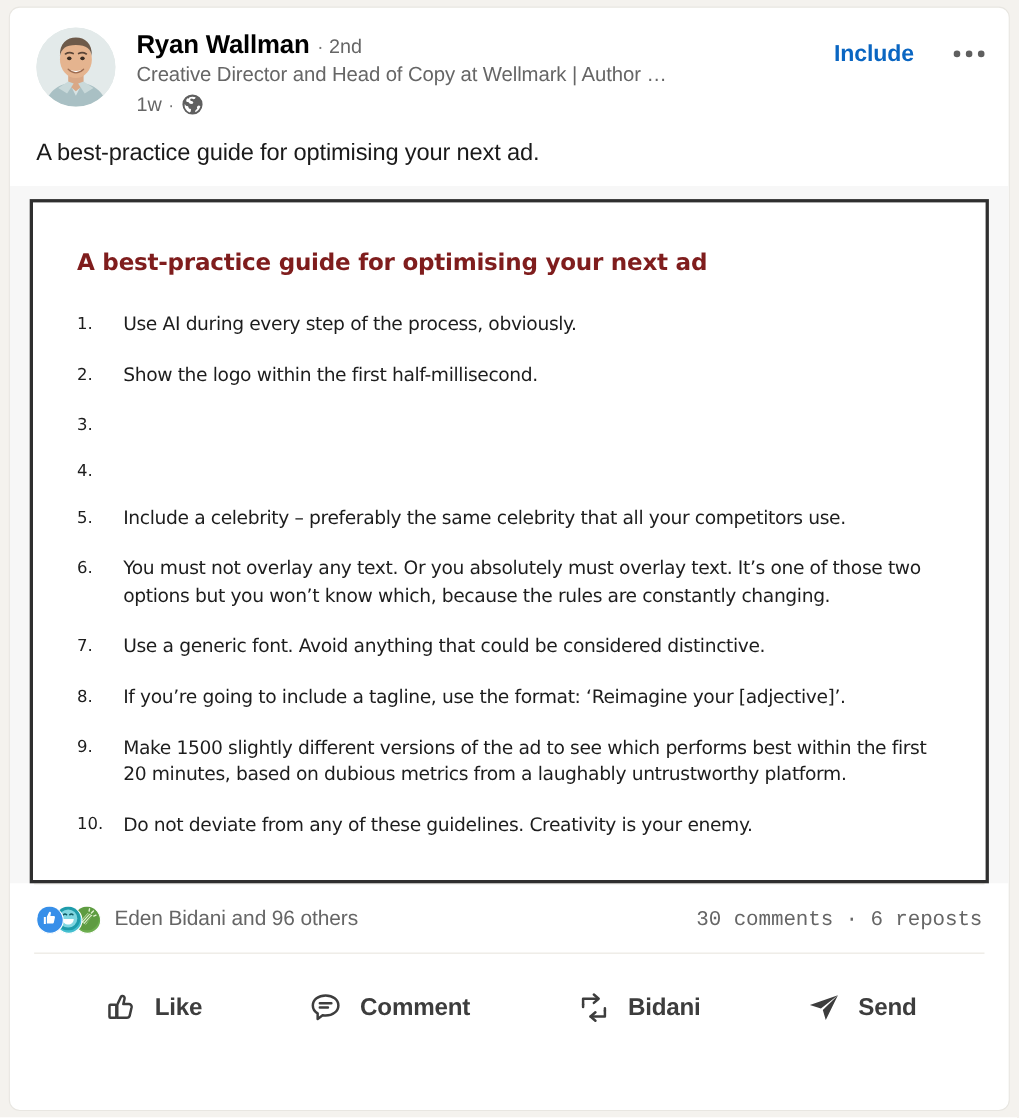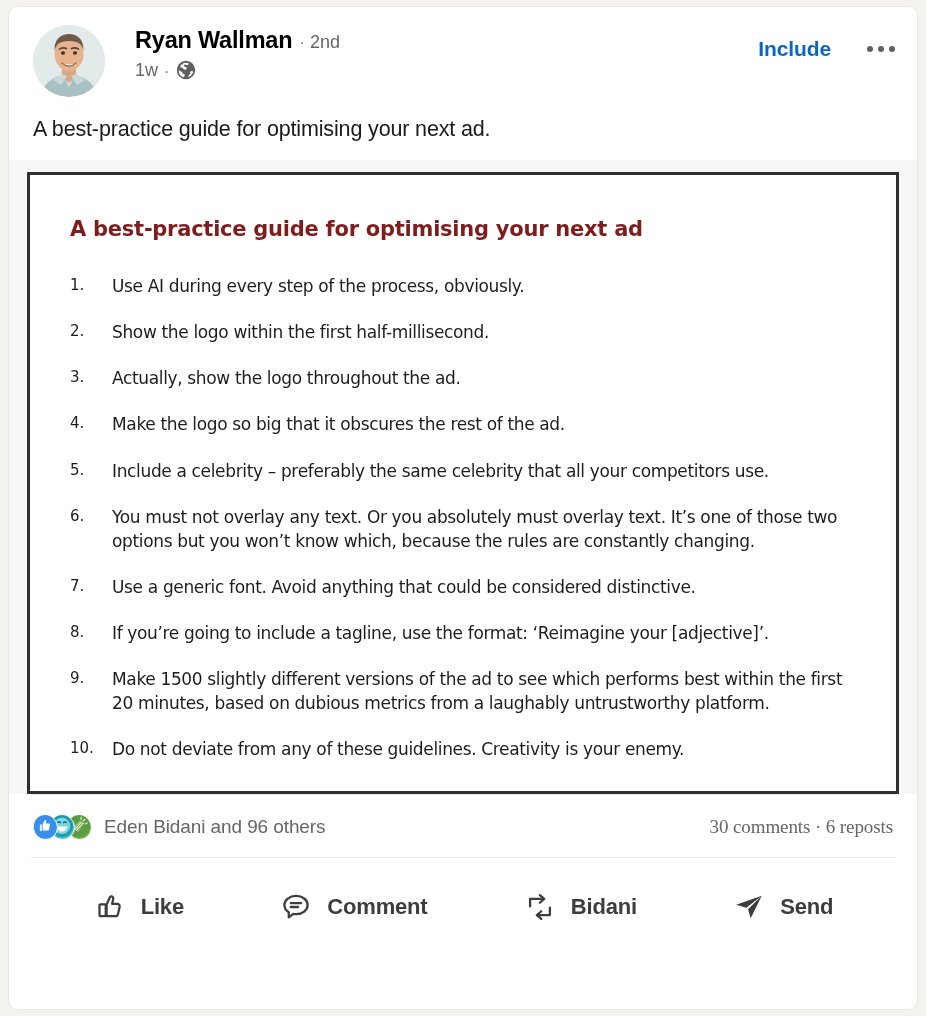--- a/index.html
+++ b/index.html
@@ -48,21 +48,21 @@
     height: 72px;
     border-radius: 50%;
     flex: 0 0 72px;
     overflow: hidden;
     background: #dfe7e6;
     position: relative;
   }
   .avatar svg { display: block; }
 
   .identity {
-    margin-left: 30px;
+    margin-left: 19px;
     flex: 1 1 auto;
     min-width: 0;
     padding-top: 2px;
   }
   .name-row {
     display: flex;
     align-items: baseline;
     white-space: nowrap;
   }
   .author-name {
@@ -232,21 +232,21 @@
   .reactors-text {
     margin-left: 12px;
     font-size: 19px;
     color: #666666;
     letter-spacing: -0.1px;
   }
   .counts {
     background: none;
     border: none;
     cursor: pointer;
-    font-family: Liberation Serif, serif;
+    font-family: Liberation Mono, monospace;
     font-size: 19px;
     color: #666666;
     padding: 4px 2px;
     letter-spacing: -0.1px;
   }
 
   
   .action-bar {
     margin: 0 22px;
     border-top: 1px solid #e9e5df;
@@ -315,20 +315,21 @@
           </g>
         </svg>
       </div>
 
       <div class="identity">
         <div class="name-row">
           <span class="author-name">Ryan Wallman</span>
           <span class="degree-sep">·</span>
           <span class="degree">2nd</span>
         </div>
+        <div class="headline">Creative Director and Head of Copy at Wellmark | Author …</div>
         <div class="meta-row">
           <span>1w</span>
           <span class="meta-dot">·</span>
           <span>
             <svg class="globe-icon" width="22" height="22" viewBox="0 0 24 24" fill="#5f5f5f">
               <path d="M12 2a10 10 0 1 0 0 20 10 10 0 0 0 0-20zm0 2.2c1.1 0 2.2.25 3.1.7l-.6 1.5-1.6.5-1.5-.9-1.7.6.3 1.6 1.9.5 1 1.4-1.1 1.5-2.4-.4-1.6-1.8-1.6.2-.5-2.1 1.3-1.6 1.4.2.6-1.4A7.8 7.8 0 0 1 12 4.2zM4.3 11.4l1.2 1.9 2.1.5.9 2.2 2 .5-.2 2.5-1.2 1A7.8 7.8 0 0 1 4.3 11.4zm10.2 8.2.5-1.9 1.7-1.5-.3-2 1.6-1.2 1.8.6a7.8 7.8 0 0 1-5.3 6z"></path>
             </svg>
           </span>
         </div>
       </div>
@@ -352,25 +353,23 @@
           <li>
             <span class="doc-num">1.</span>
             <span class="doc-txt">Use AI during every step of the process, obviously.</span>
           </li>
           <li>
             <span class="doc-num">2.</span>
             <span class="doc-txt">Show the logo within the first half-millisecond.</span>
           </li>
           <li>
             <span class="doc-num">3.</span>
-            <span class="doc-txt">Actually, show the logo throughout the ad.</span>
           </li>
           <li>
             <span class="doc-num">4.</span>
-            <span class="doc-txt">Make the logo so big that it obscures the rest of the ad.</span>
           </li>
           <li>
             <span class="doc-num">5.</span>
             <span class="doc-txt">Include a celebrity – preferably the same celebrity that all your competitors use.</span>
           </li>
           <li>
             <span class="doc-num">6.</span>
             <span class="doc-txt">You must not overlay any text. Or you absolutely must overlay text. It’s one of those two options but you won’t know which, because the rules are constantly changing.</span>
           </li>
           <li>

